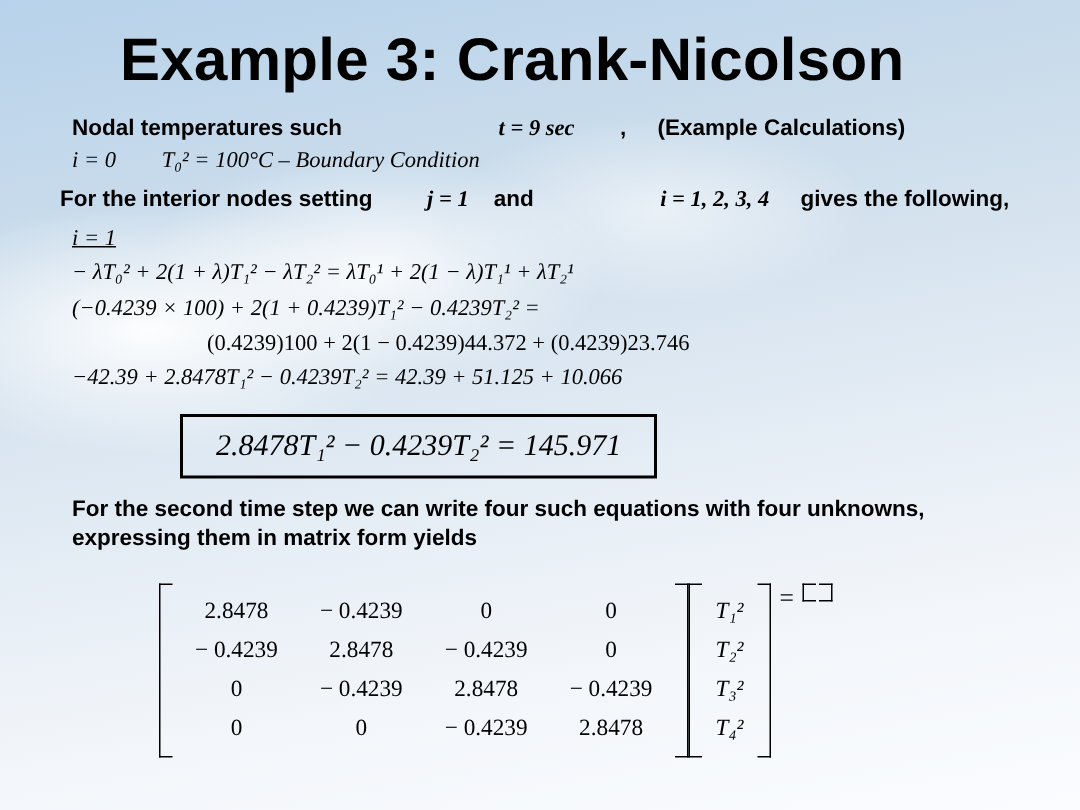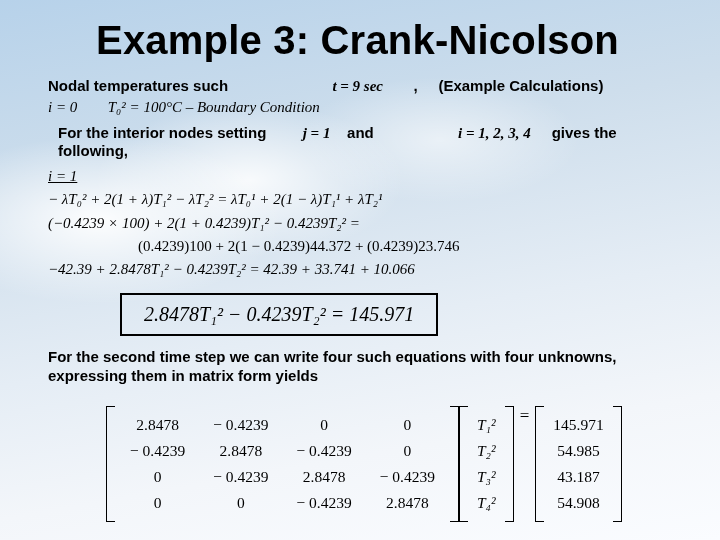--- a/index.html
+++ b/index.html
@@ -14,30 +14,30 @@
       linear-gradient(170deg,#b7d2ea 0%, #cedeec 30%, #e5edf5 58%, #f3f6fa 78%, #fafcff 100%);
     position:relative;
     overflow:hidden;
     box-sizing:border-box;
   }
   .slide{padding:18px 36px 0 36px}
   .title{
     font-weight:bold;
     font-size:40px;
     letter-spacing:.2px;
-    margin:0 0 14px 60px;
+    margin:0 0 14px 44px;
   }
   .line{font-weight:bold;font-size:15px;margin:4px 0}
   .row1{margin-left:12px}
   .row1 .gap1{display:inline-block;width:96px}
   .row1 .gap2{display:inline-block;width:22px}
   .eq-small{font-family:'Times New Roman',Times,serif;font-size:15px;font-style:italic}
   .bc{margin:4px 0 8px 12px}
   .bc .i0{display:inline-block;width:56px}
-  .row2{margin-left:22px}
+  .row2{margin-left:4px}
   .row2 .gap1{display:inline-block;width:28px}
   .row2 .gap2{display:inline-block;width:76px}
   .derive{margin:6px 0 2px 12px;font-family:'Times New Roman',Times,serif;font-size:15px}
   .derive .it{font-style:italic}
   .derive div{line-height:1.55}
   .indent1{padding-left:90px}
   .indent2{padding-left:0}
   .boxed{
     display:inline-block;
     border:2.5px solid #000;
@@ -91,21 +91,21 @@
     <span class="eq-small it">i = 1, 2, 3, 4</span>
     &nbsp;&nbsp;&nbsp;
     <span>gives the following,</span>
   </div>
 
   <div class="derive">
     <div><span class="it" style="text-decoration:underline">i = 1</span></div>
     <div class="it">− λT₀² + 2(1 + λ)T₁² − λT₂² = λT₀¹ + 2(1 − λ)T₁¹ + λT₂¹</div>
     <div class="it">(−0.4239 × 100) + 2(1 + 0.4239)T₁² − 0.4239T₂² =</div>
     <div class="indent1">(0.4239)100 + 2(1 − 0.4239)44.372 + (0.4239)23.746</div>
-    <div class="it indent2">−42.39 + 2.8478T₁² − 0.4239T₂² = 42.39 + 33.741 + 10.066</div>
+    <div class="it indent2">−42.39 + 2.8478T₁² − 0.4239T₂² = 42.39 + 51.125 + 10.066</div>
   </div>
 
   <div class="boxed">
     <span class="it">2.8478T₁² − 0.4239T₂² = 145.971</span>
   </div>
 
   <div class="para">For the second time step we can write four such equations with four unknowns, expressing them in matrix form yields</div>
 
   <div class="mx-wrap">
     <span class="mx">
@@ -157,31 +157,15 @@
         <tr>
               <td class="it">T₄²</td>
             </tr>
       </tbody>
         </table>
     </span>
     <span class="eqsign">=</span>
     <span class="mx vec">
       <span class="br l"></span>
         <span class="br r"></span>
-      <table>
-          <tbody>
-        <tr>
-              <td>145.971</td>
-            </tr>
-        <tr>
-              <td>54.985</td>
-            </tr>
-        <tr>
-              <td>43.187</td>
-            </tr>
-        <tr>
-              <td>54.908</td>
-            </tr>
-      </tbody>
-        </table>
     </span>
   </div>
 </div>
 
 </body></html>

